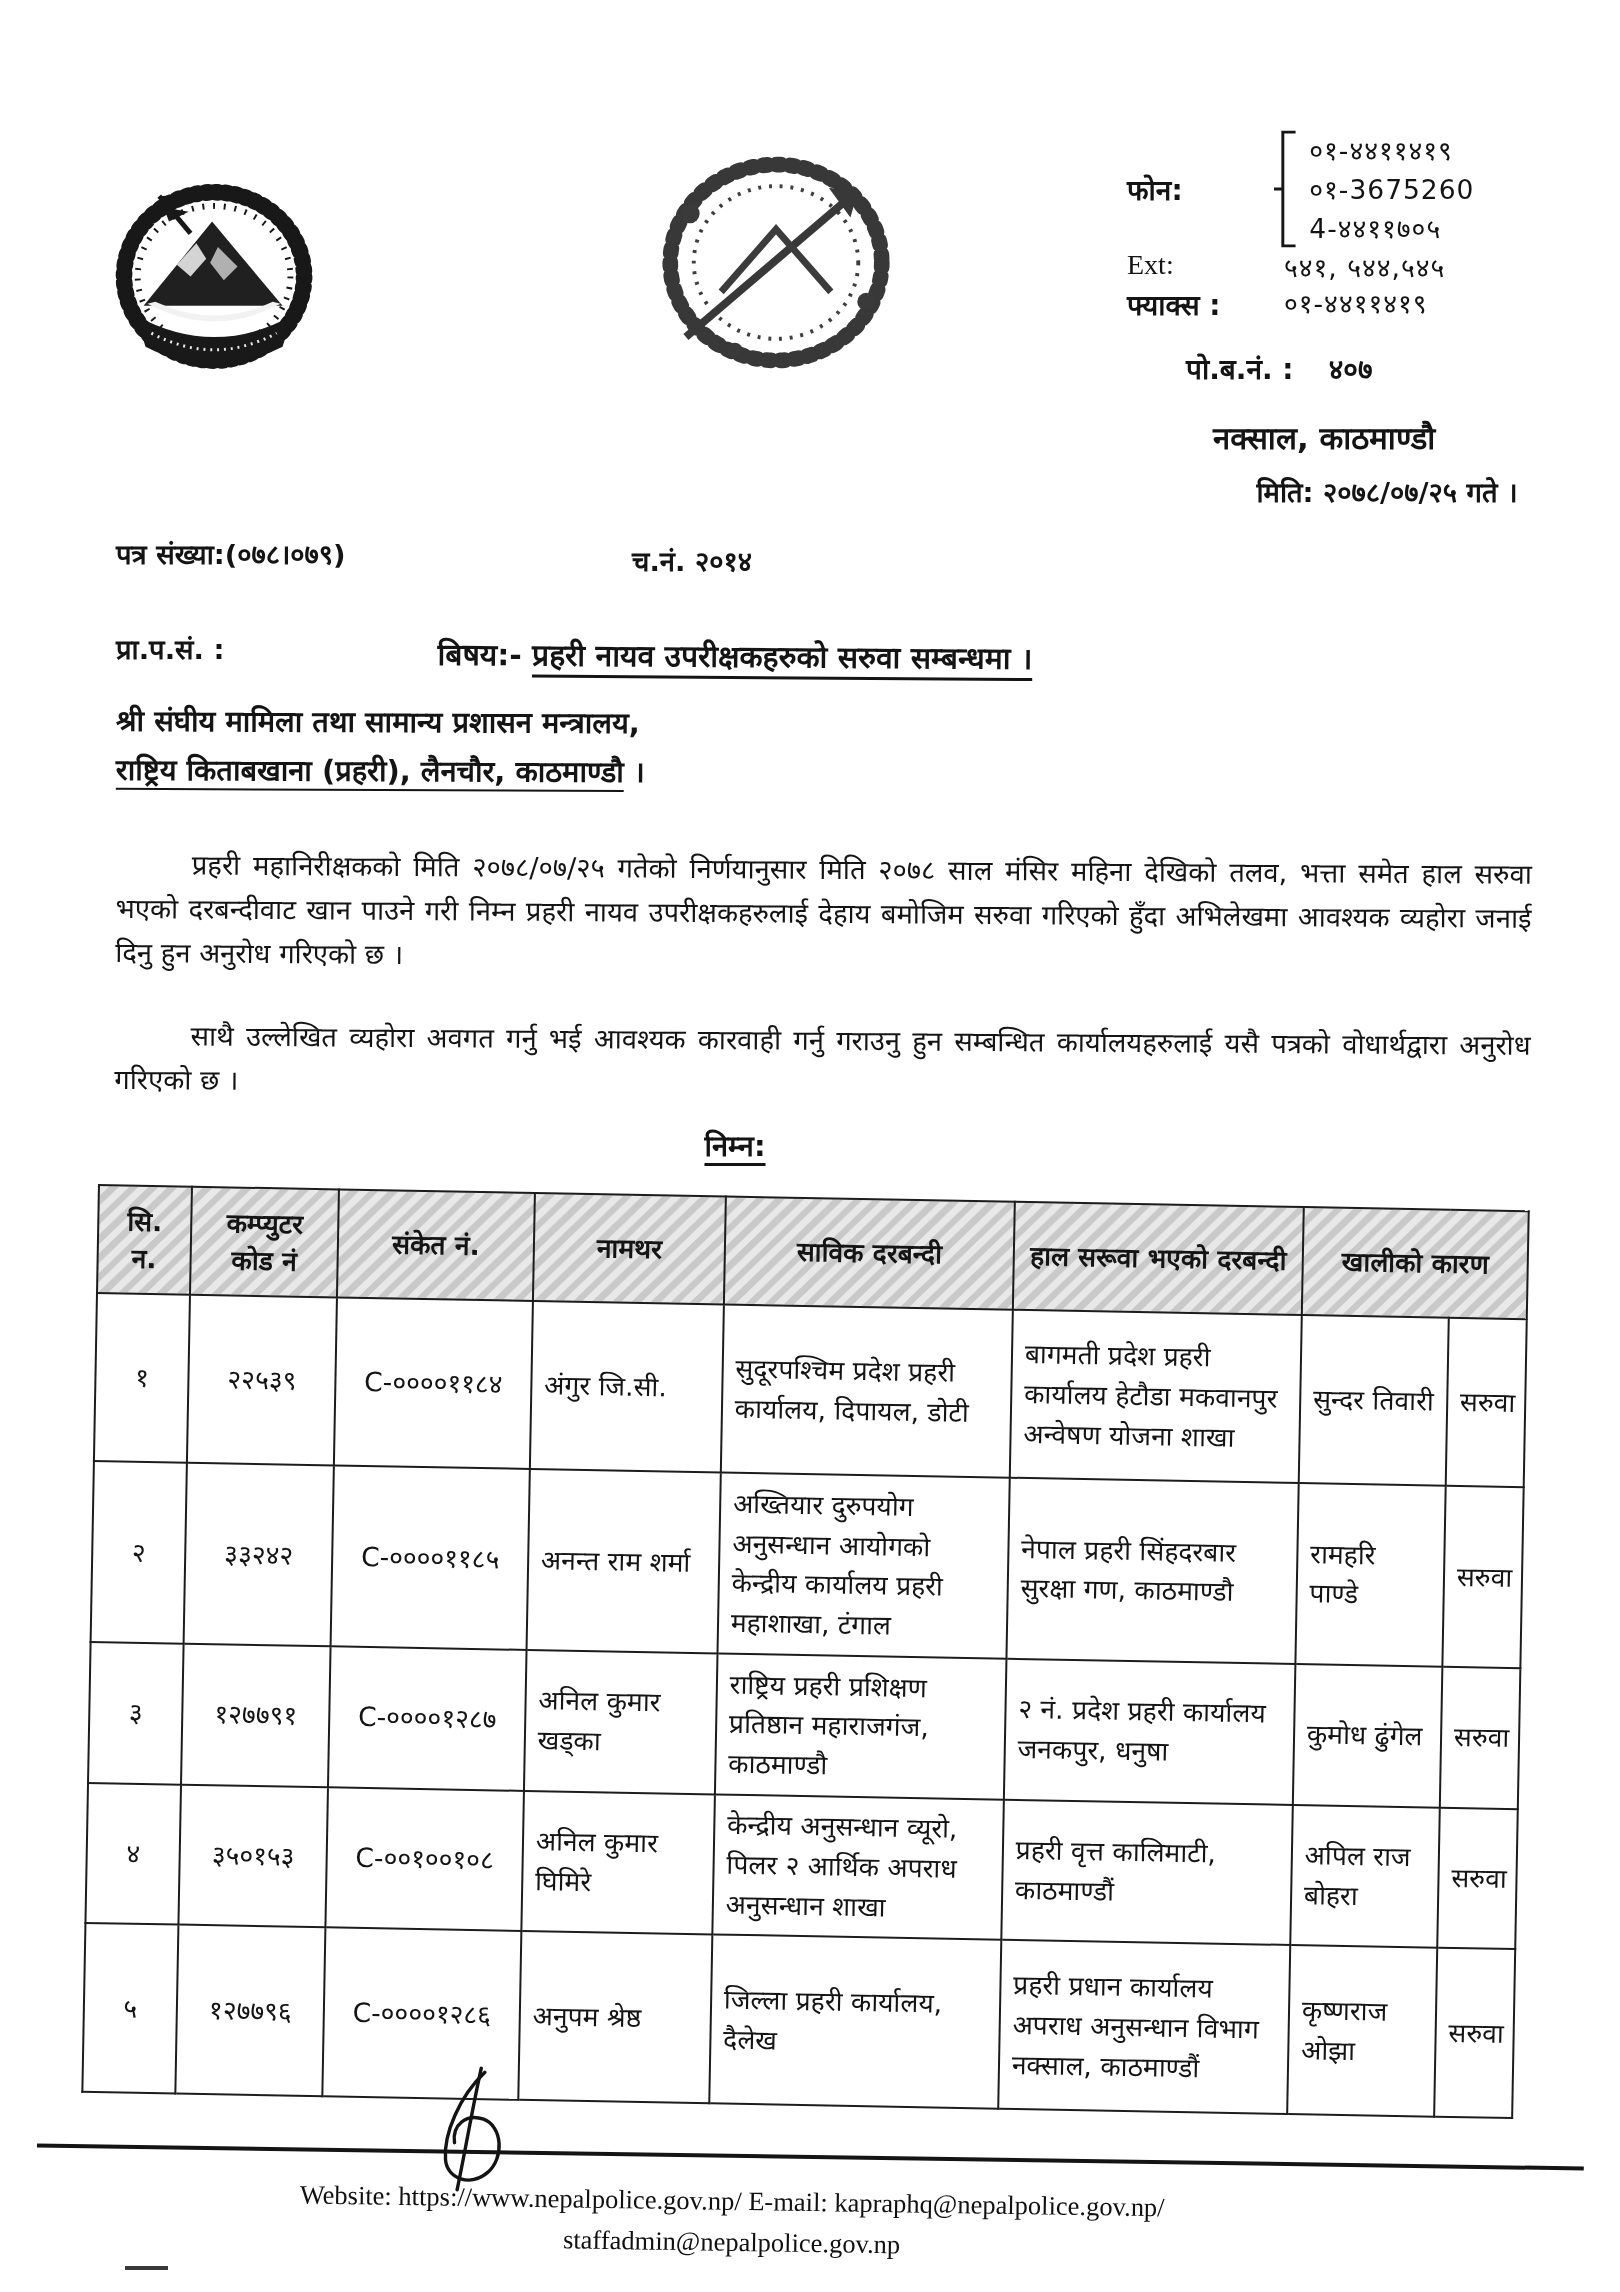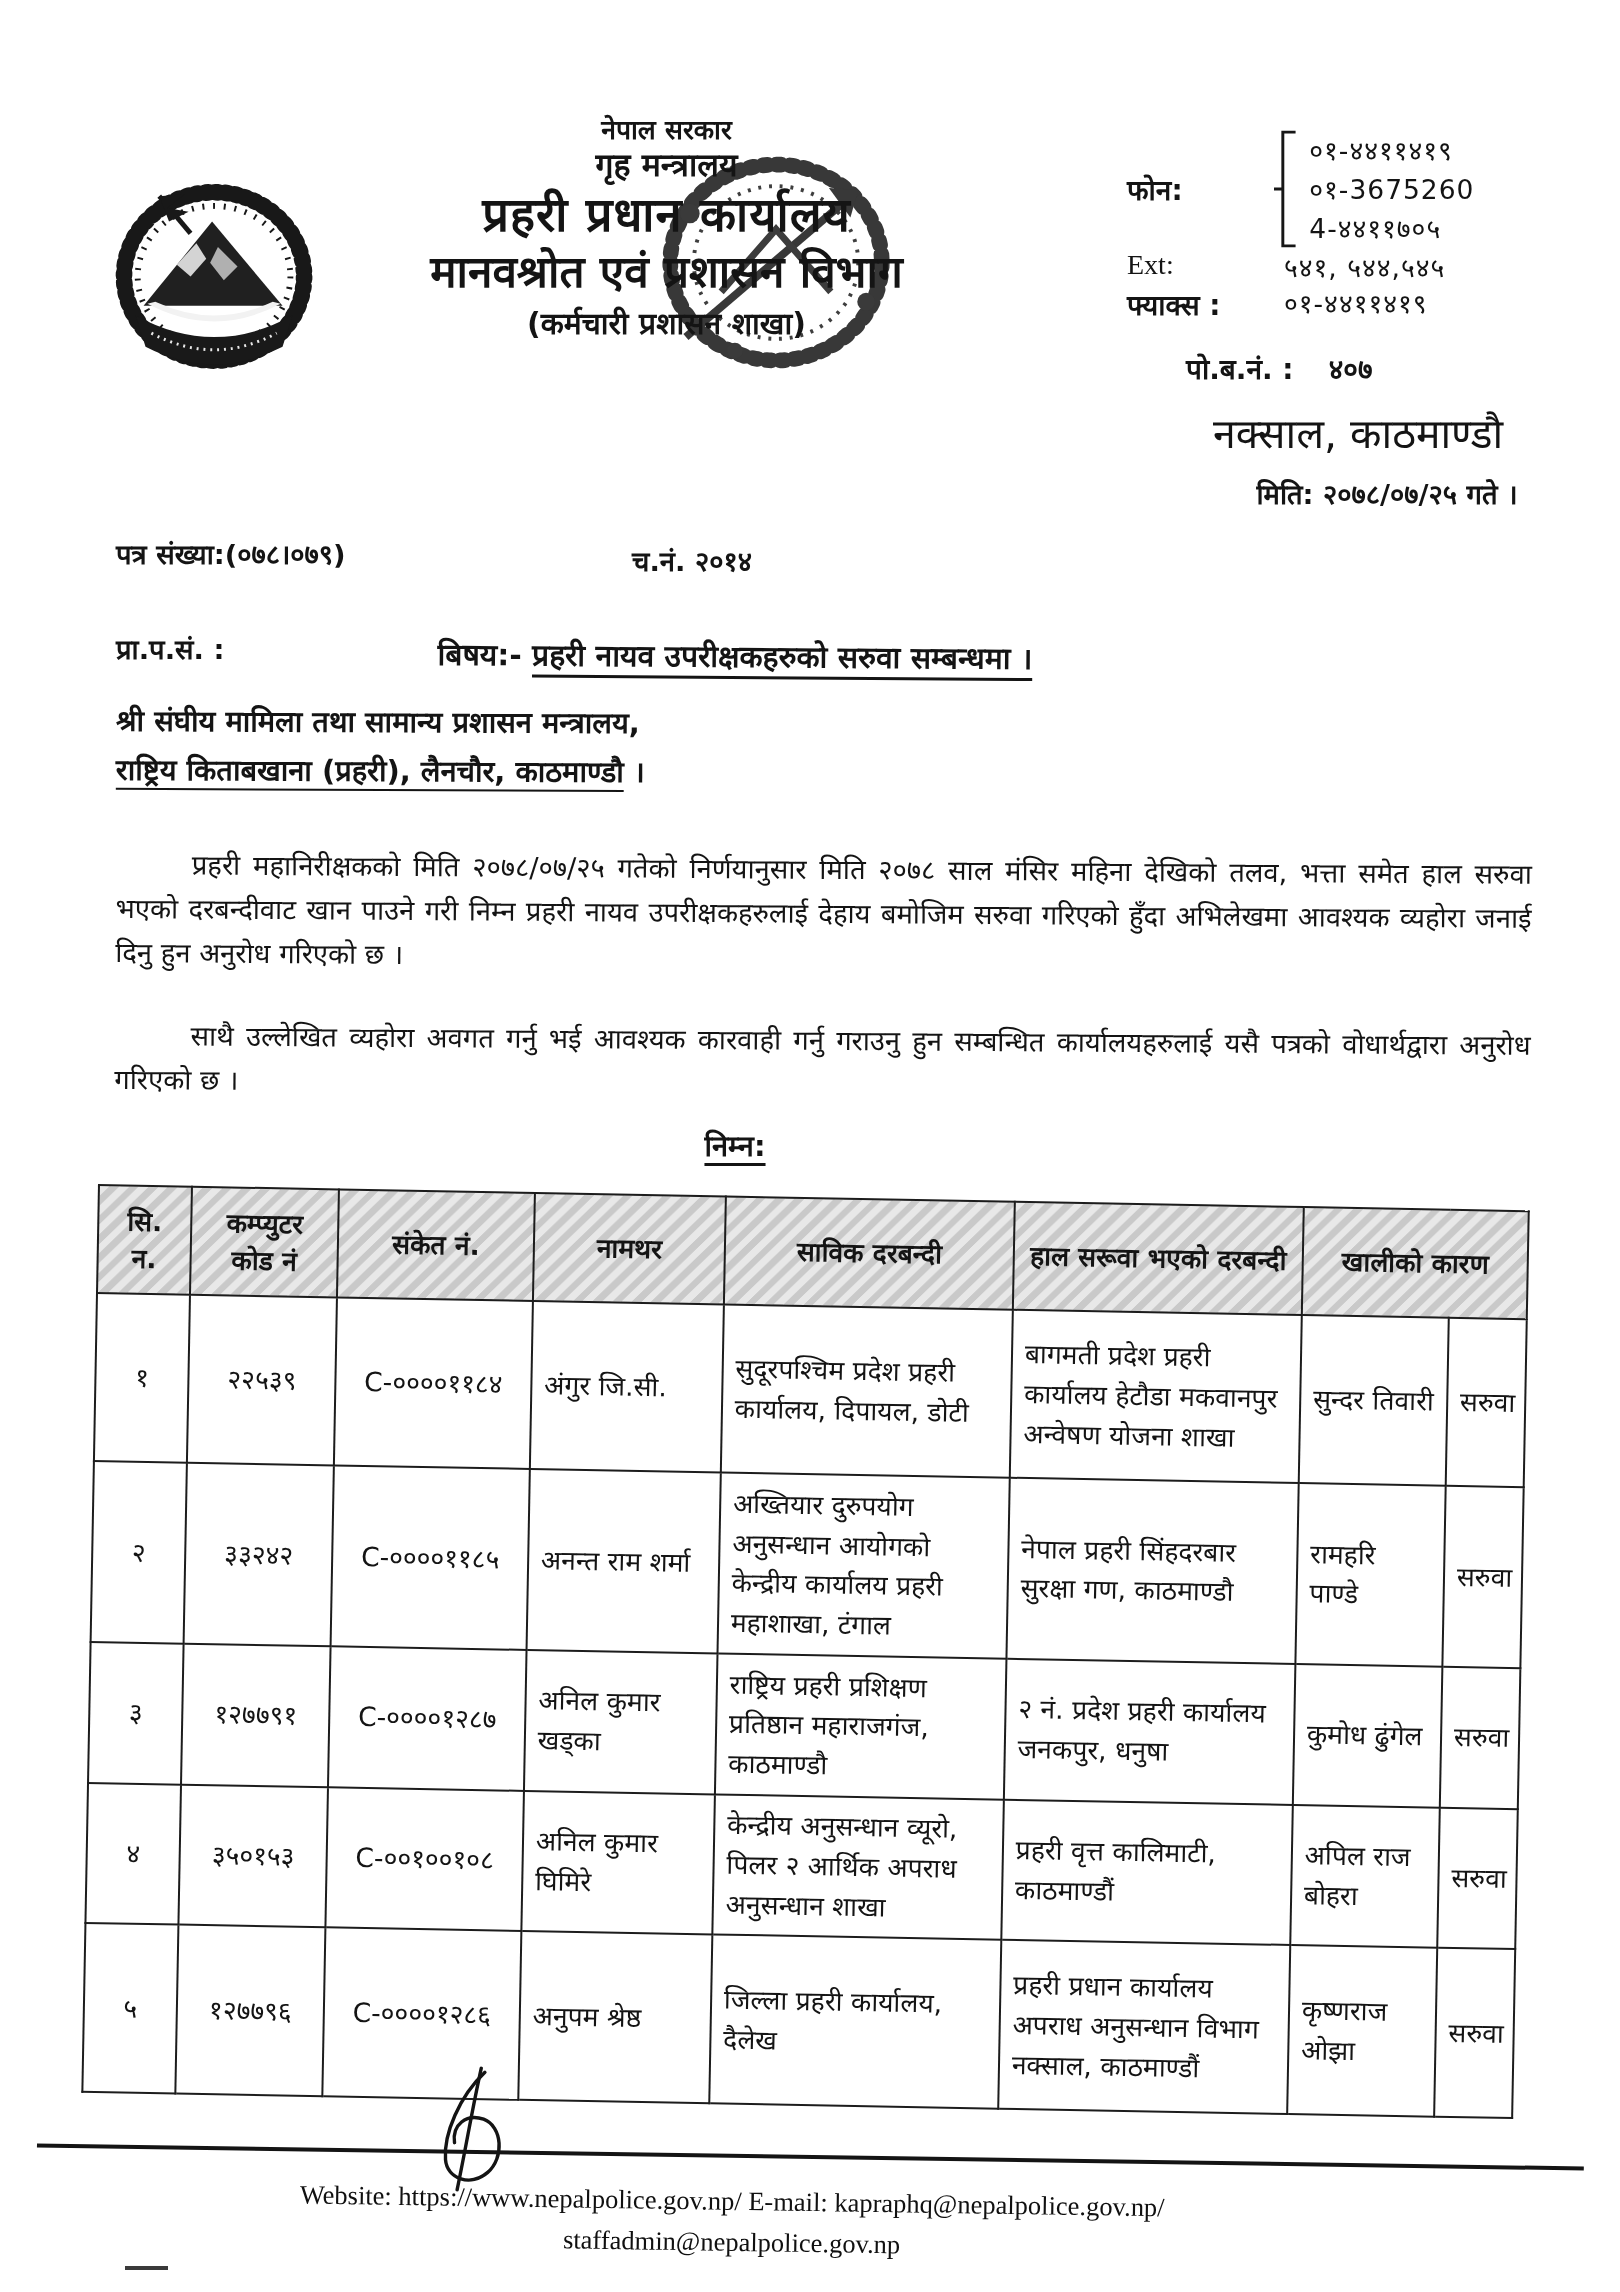--- a/index.html
+++ b/index.html
@@ -29,21 +29,21 @@
   .phone-label{font-weight:bold;font-size:28px;width:147px;}
   .phone-brace{width:25.5px;height:120px;margin-right:9.8px;}
   .phone-list div{line-height:39px;letter-spacing:1px;}
   .crow{display:flex;margin-top:0;}
   .crow .lbl{width:157px;font-size:28px;}
   .lbl-serif{font-family:"Liberation Serif",serif;}
   .lbl-bold{font-weight:bold;}
   .crow .val{letter-spacing:1px;}
   .pobox{margin-top:25.5px;margin-left:59px;font-weight:bold;font-size:28px;}
   .pobox .val{font-weight:bold;margin-left:25.5px;}
-  .place{margin-top:17px;margin-left:86px;font-weight:normal;font-size:41px;}
+  .place{margin-top:29px;margin-left:86px;font-weight:bold;font-size:31px;}
   .dateline{margin-top:15.7px;margin-left:59px;font-weight:bold;font-size:27.4px;text-align:center;}
   
   .letter-no{position:absolute;left:116px;top:535px;font-size:27.4px;font-weight:bold;}
   .dispatch-no{position:absolute;left:632px;top:542px;font-size:27.4px;font-weight:bold;}
   .ref-no{position:absolute;left:116px;top:590px;font-size:27.4px;font-weight:bold;margin-top:40px;}
   
   .subject{
     position:absolute;left:0;top:635px;width:1470px;text-align:center;
     font-size:30px;font-weight:bold;transform:rotate(.4deg);
   }
@@ -110,27 +110,20 @@
     <ellipse cx="152" cy="120" rx="108" ry="100" fill="none" stroke="#1d1d1d" stroke-width="16" stroke-dasharray="5 9" stroke-linecap="round"></ellipse>
     <ellipse cx="152" cy="120" rx="84" ry="78" fill="none" stroke="#242424" stroke-width="4" stroke-dasharray="3 8"></ellipse>
     <path d="M60 196 L236 46" stroke="#1d1d1d" stroke-width="8" fill="none"></path>
     <path d="M236 46 L206 44 L228 74 Z" fill="#1d1d1d"></path>
     <path d="M96 150 L152 86 L208 150" stroke="#222" stroke-width="7" fill="none"></path>
     <circle cx="64" cy="70" r="10" fill="#1f1f1f"></circle>
     <circle cx="244" cy="160" r="9" fill="#1f1f1f"></circle>
     <circle cx="110" cy="210" r="8" fill="#1f1f1f"></circle>
   </svg>
 
-  <div class="head-center">
-    <div class="gov">नेपाल सरकार</div>
-    <div class="ministry">गृह मन्त्रालय</div>
-    <div class="office">प्रहरी प्रधान कार्यालय</div>
-    <div class="dept">मानवश्रोत एवं प्रशासन विभाग</div>
-    <div class="section">(कर्मचारी प्रशासन शाखा)</div>
-  </div>
 
   <div class="contact">
     <div class="phone-row">
       <div class="phone-label">फोन:</div>
       <svg class="phone-brace" viewBox="0 0 26 122">
         <path d="M22 3 H9 V119 H22 M9 61 H0" fill="none" stroke="#161616" stroke-width="3"></path>
       </svg>
       <div class="phone-list">
         <div>०१-४४११४१९</div>
         <div>०१-3675260</div>

